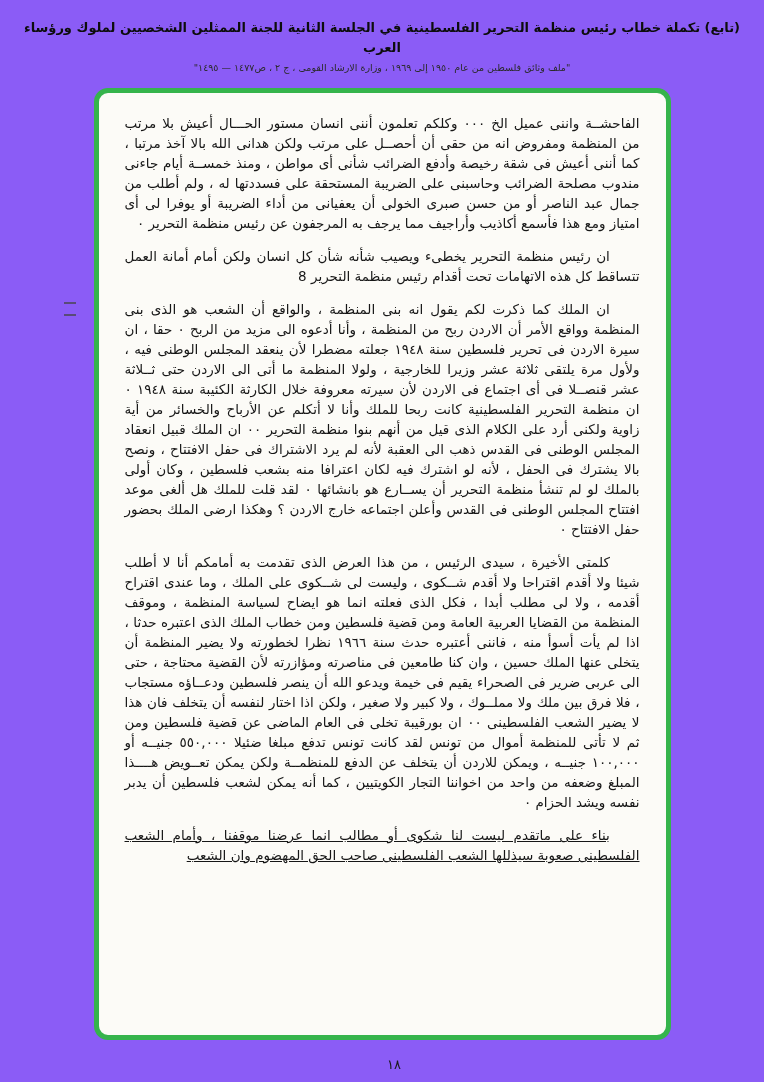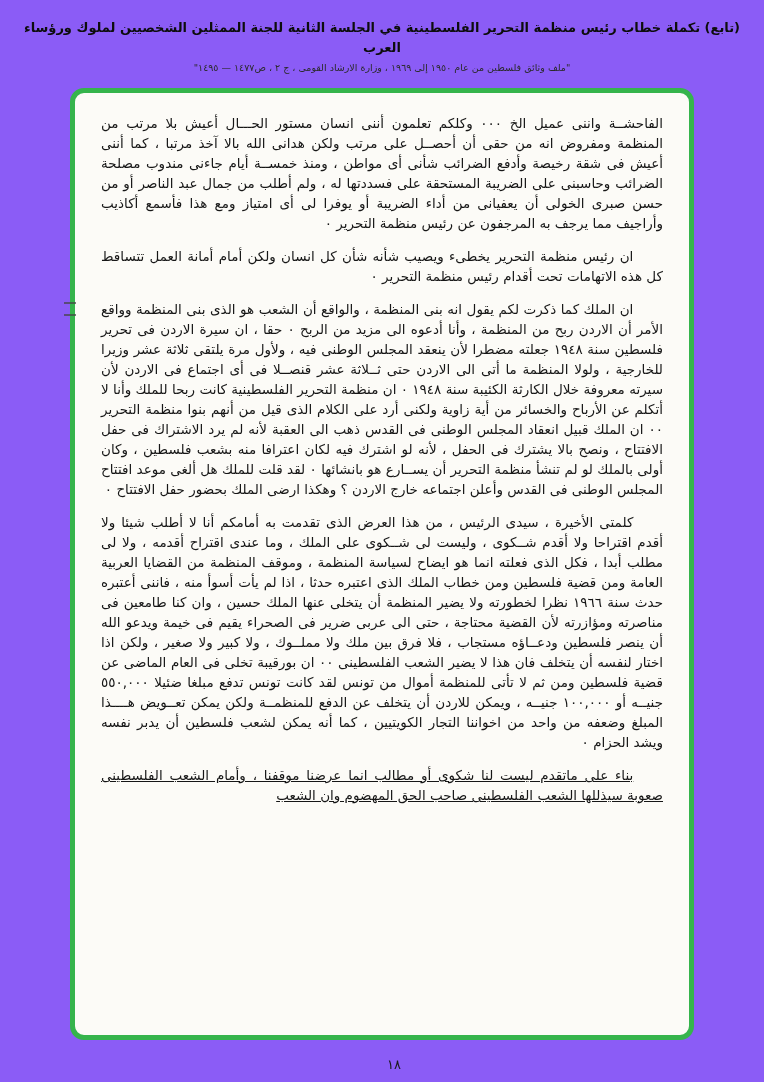--- a/index.html
+++ b/index.html
@@ -30,21 +30,21 @@
     padding: 0 10px;
     color: #0d0d0d;
   }
   .doc-source {
     font-size: 9.5px;
     margin-top: 5px;
     color: #2a2a2a;
   }
   .green-box {
     margin: 15px auto 0;
-    width: 624px;
+    width: 577px;
     box-sizing: border-box;
     border: 5px solid #35b44c;
     border-radius: 14px;
     padding: 20px 26px 14px;
     direction: rtl;
     background: #fcfbf7;
     min-height: 952px;
   }
   .body-text p {
     margin: 0 0 13px;
@@ -88,21 +88,21 @@
 <div class="page">
 
   <div class="doc-header">
     <div class="doc-title">(تابع) تكملة خطاب رئيس منظمة التحرير الفلسطينية في الجلسة الثانية للجنة الممثلين الشخصيين لملوك ورؤساء العرب</div>
     <div class="doc-source">"ملف وثائق فلسطين من عام ١٩٥٠ إلى ١٩٦٩ ، وزارة الارشاد القومى ، ج ٢ ، ص١٤٧٧ — ١٤٩٥"</div>
   </div>
 
   <div class="green-box">
     <div class="body-text">
       <p>الفاحشــة واننى عميل الخ ٠٠٠ وكلكم تعلمون أننى انسان مستور الحـــال أعيش بلا مرتب من المنظمة ومفروض انه من حقى أن أحصــل على مرتب ولكن هدانى الله بالا آخذ مرتبا ، كما أننى أعيش فى شقة رخيصة وأدفع الضرائب شأنى أى مواطن ، ومنذ خمســة أيام جاءنى مندوب مصلحة الضرائب وحاسبنى على الضريبة المستحقة على فسددتها له ، ولم أطلب من جمال عبد الناصر أو من حسن صبرى الخولى أن يعفيانى من أداء الضريبة أو يوفرا لى أى امتياز ومع هذا فأسمع أكاذيب وأراجيف مما يرجف به المرجفون عن رئيس منظمة التحرير ٠</p>
-      <p class="indent">ان رئيس منظمة التحرير يخطىء ويصيب شأنه شأن كل انسان ولكن أمام أمانة العمل تتساقط كل هذه الاتهامات تحت أقدام رئيس منظمة التحرير ٠</p>
+      <p class="indent">ان رئيس منظمة التحرير يخطىء ويصيب شأنه شأن كل انسان ولكن أمام أمانة العمل تتساقط كل هذه الاتهامات تحت أقدام رئيس منظمة التحرير 8</p>
       <p class="indent">ان الملك كما ذكرت لكم يقول انه بنى المنظمة ، والواقع أن الشعب هو الذى بنى المنظمة وواقع الأمر أن الاردن ربح من المنظمة ، وأنا أدعوه الى مزيد من الربح ٠ حقا ، ان سيرة الاردن فى تحرير فلسطين سنة ١٩٤٨ جعلته مضطرا لأن ينعقد المجلس الوطنى فيه ، ولأول مرة يلتقى ثلاثة عشر وزيرا للخارجية ، ولولا المنظمة ما أتى الى الاردن حتى ثــلاثة عشر قنصــلا فى أى اجتماع فى الاردن لأن سيرته معروفة خلال الكارثة الكئيبة سنة ١٩٤٨ ٠ ان منظمة التحرير الفلسطينية كانت ربحا للملك وأنا لا أتكلم عن الأرباح والخسائر من أية زاوية ولكنى أرد على الكلام الذى قيل من أنهم بنوا منظمة التحرير ٠٠ ان الملك قبيل انعقاد المجلس الوطنى فى القدس ذهب الى العقبة لأنه لم يرد الاشتراك فى حفل الافتتاح ، ونصح بالا يشترك فى الحفل ، لأنه لو اشترك فيه لكان اعترافا منه بشعب فلسطين ، وكان أولى بالملك لو لم تنشأ منظمة التحرير أن يســارع هو بانشائها ٠ لقد قلت للملك هل ألغى موعد افتتاح المجلس الوطنى فى القدس وأعلن اجتماعه خارج الاردن ؟ وهكذا ارضى الملك بحضور حفل الافتتاح ٠</p>
       <p class="indent">كلمتى الأخيرة ، سيدى الرئيس ، من هذا العرض الذى تقدمت به أمامكم أنا لا أطلب شيئا ولا أقدم اقتراحا ولا أقدم شــكوى ، وليست لى شــكوى على الملك ، وما عندى اقتراح أقدمه ، ولا لى مطلب أبدا ، فكل الذى فعلته انما هو ايضاح لسياسة المنظمة ، وموقف المنظمة من القضايا العربية العامة ومن قضية فلسطين ومن خطاب الملك الذى اعتبره حدثا ، اذا لم يأت أسوأ منه ، فاننى أعتبره حدث سنة ١٩٦٦ نظرا لخطورته ولا يضير المنظمة أن يتخلى عنها الملك حسين ، وان كنا طامعين فى مناصرته ومؤازرته لأن القضية محتاجة ، حتى الى عربى ضرير فى الصحراء يقيم فى خيمة ويدعو الله أن ينصر فلسطين ودعــاؤه مستجاب ، فلا فرق بين ملك ولا مملــوك ، ولا كبير ولا صغير ، ولكن اذا اختار لنفسه أن يتخلف فان هذا لا يضير الشعب الفلسطينى ٠٠ ان بورقيبة تخلى فى العام الماضى عن قضية فلسطين ومن ثم لا تأتى للمنظمة أموال من تونس لقد كانت تونس تدفع مبلغا ضئيلا ٥٥٠,٠٠٠ جنيــه أو ١٠٠,٠٠٠ جنيــه ، ويمكن للاردن أن يتخلف عن الدفع للمنظمــة ولكن يمكن تعــويض هــــذا المبلغ وضعفه من واحد من اخواننا التجار الكويتيين ، كما أنه يمكن لشعب فلسطين أن يدبر نفسه ويشد الحزام ٠</p>
       <p class="indent">بناء على ماتقدم ليست لنا شكوى أو مطالب انما عرضنا موقفنا ، وأمام الشعب الفلسطينى صعوبة سيذللها الشعب الفلسطينى صاحب الحق المهضوم وان الشعب</p>
     </div>
   </div>
 
   <div class="margin-marks"></div>
 
   <div class="page-number">١٨</div>
 

